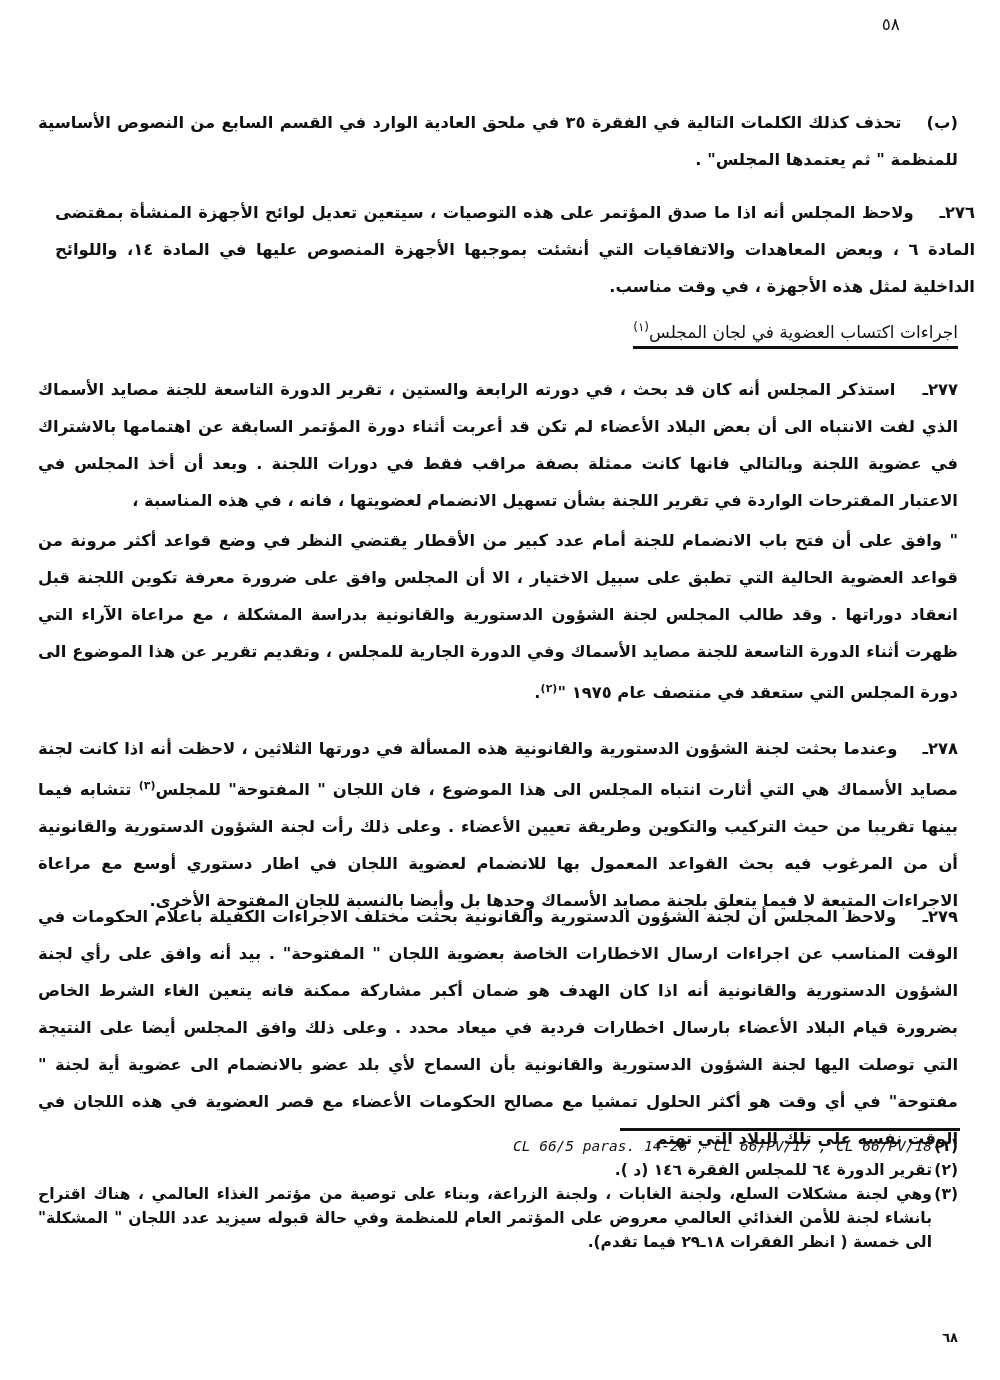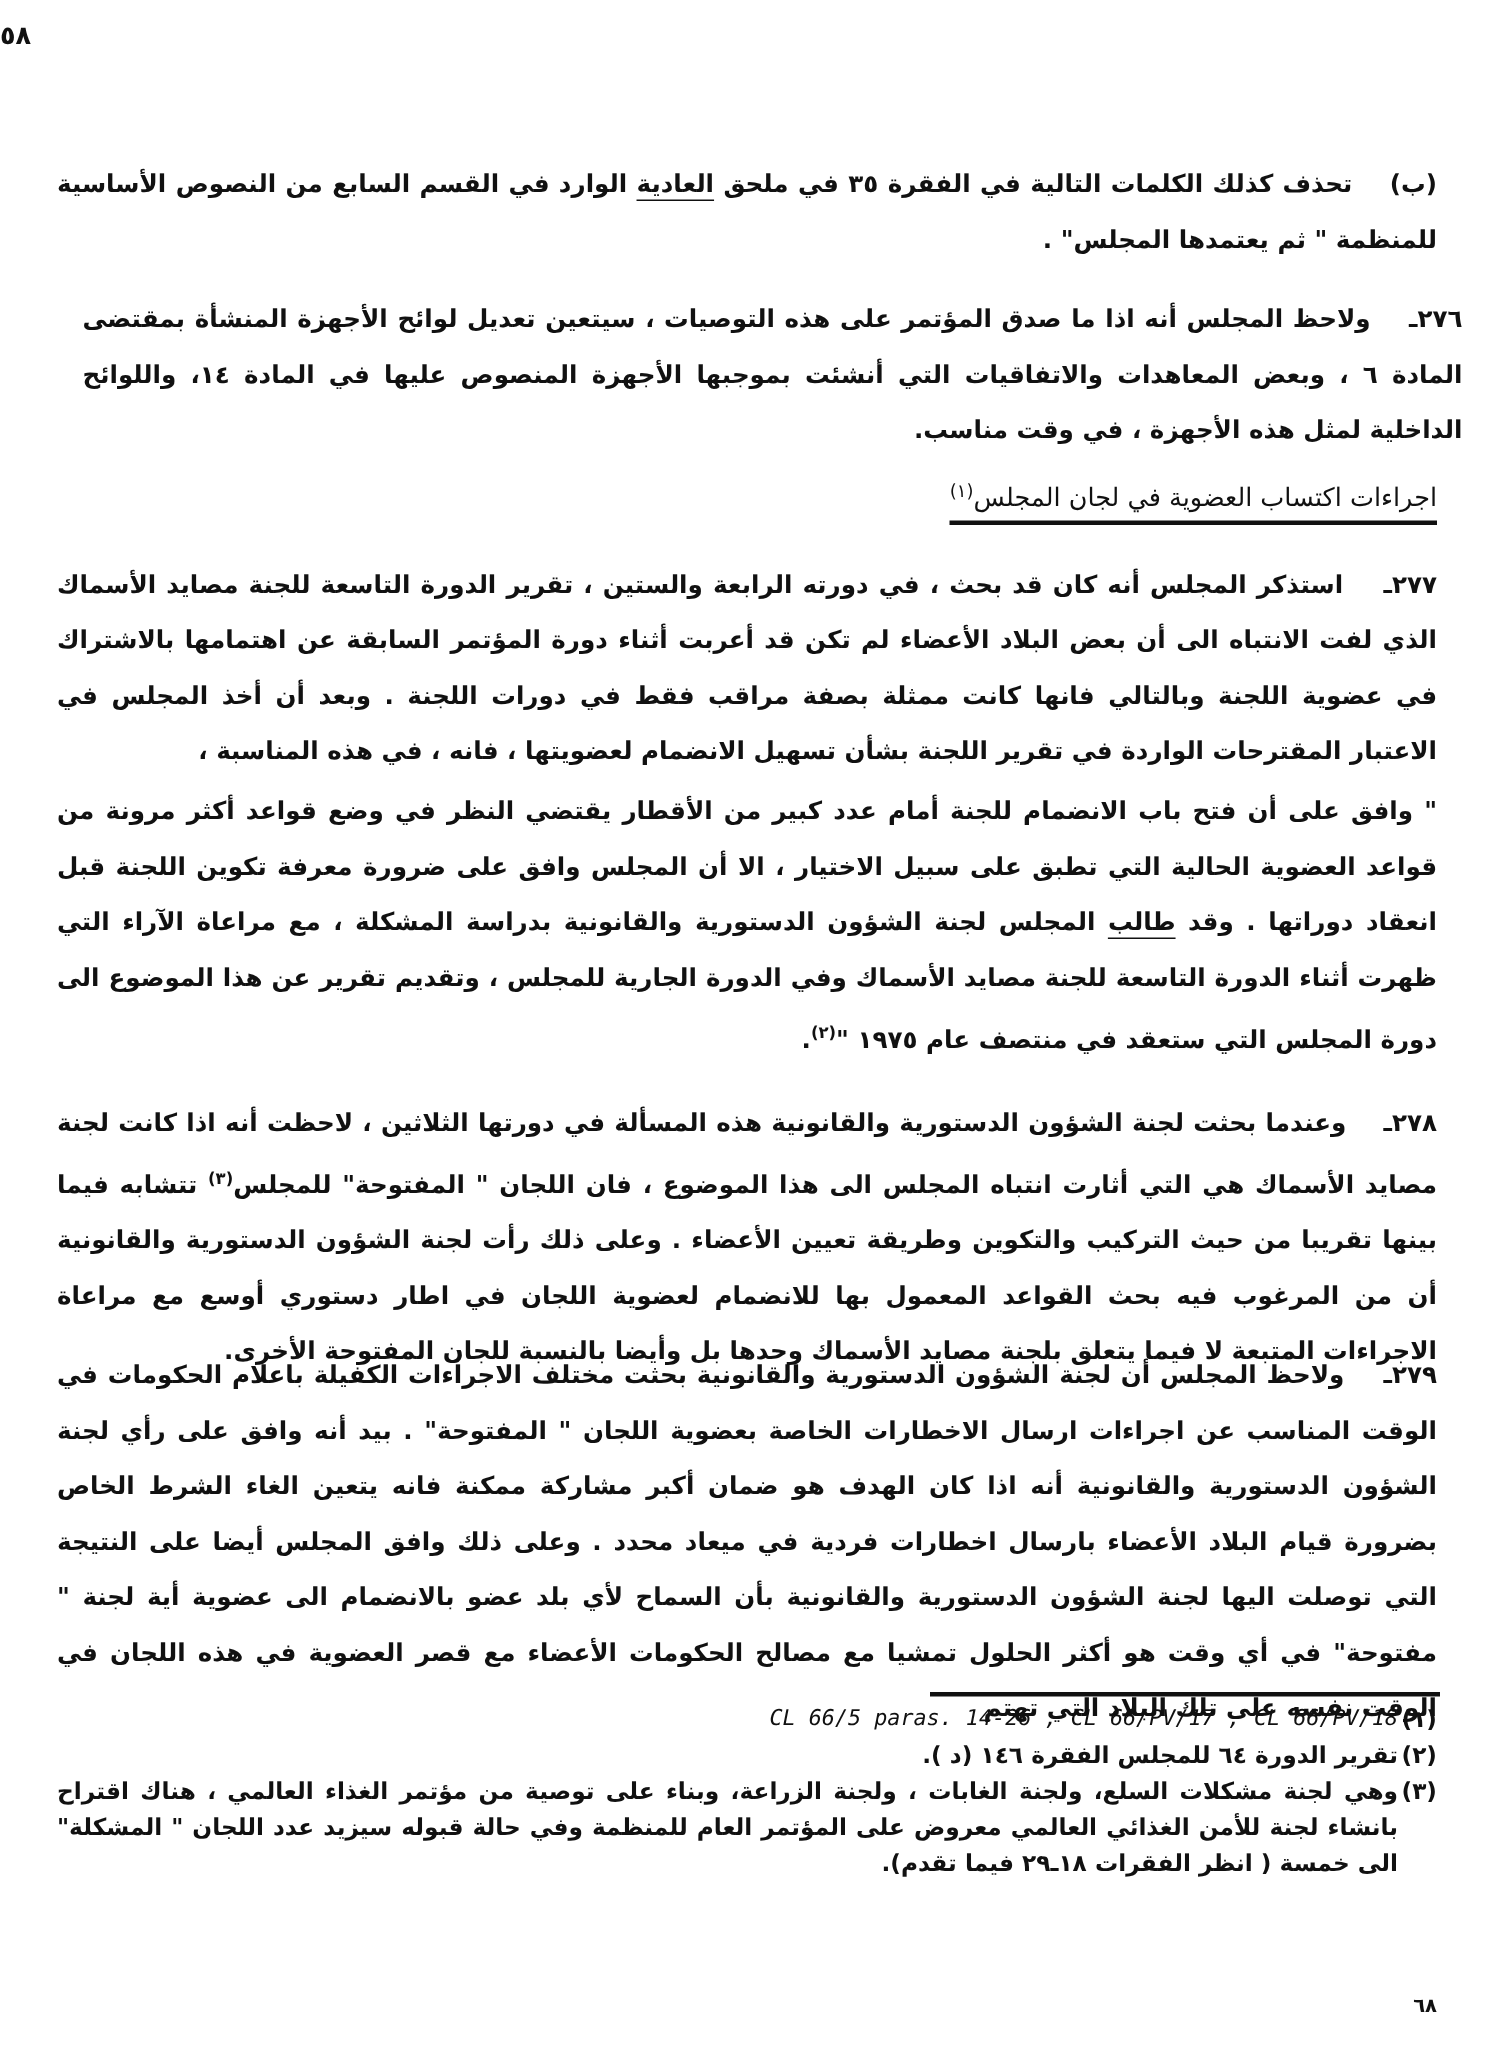--- a/index.html
+++ b/index.html
@@ -1,24 +1,24 @@
 <!DOCTYPE html>
 <html><head>
 <meta charset="utf-8">
 <style>
   html, body { margin: 0; padding: 0; background: #ffffff; }
   body { width: 1000px; height: 1380px; position: relative; overflow: hidden;
          font-family: "DejaVu Sans", sans-serif; color: #111; }
   .page { position: absolute; inset: 0; }
-  .page-num-top { position: absolute; top: 14px; left: 0; width: 900px; text-align: left;
-                  font-size: 17px; font-weight: bold; }
+  .page-num-top { position: absolute; top: 14px; left: 0; width: 900px; text-align: right;
+                  font-size: 17px; font-weight: normal; }
   .ar { direction: rtl; text-align: justify; text-align-last: right; font-weight: bold;
         font-size: 16.4px; line-height: 37px; }
   .block { position: absolute; left: 38px; width: 920px; }
-  .u { text-decoration: underline; text-underline-offset: 5px; }
+  .u { text-underline-offset: 5px; }
   .heading { position: absolute; right: 42px; top: 320px; direction: rtl; font-weight: normal;
              font-size: 17px; padding-bottom: 4px; border-bottom: 3px solid #111; }
   .heading sup { font-size: 12px; }
   sup.fn { font-size: 11px; vertical-align: super; }
   .rule { position: absolute; top: 1128px; left: 620px; width: 340px; height: 3px; background: #111; }
   .fn-list { position: absolute; top: 1134px; right: 42px; width: 920px; direction: rtl;
              font-size: 15.5px; font-weight: bold; line-height: 24px; }
   .fn-item { display: flex; flex-direction: row; }
   .fn-mark { min-width: 26px; }
   .fn-body { flex: 1; text-align: justify; text-align-last: right; }

